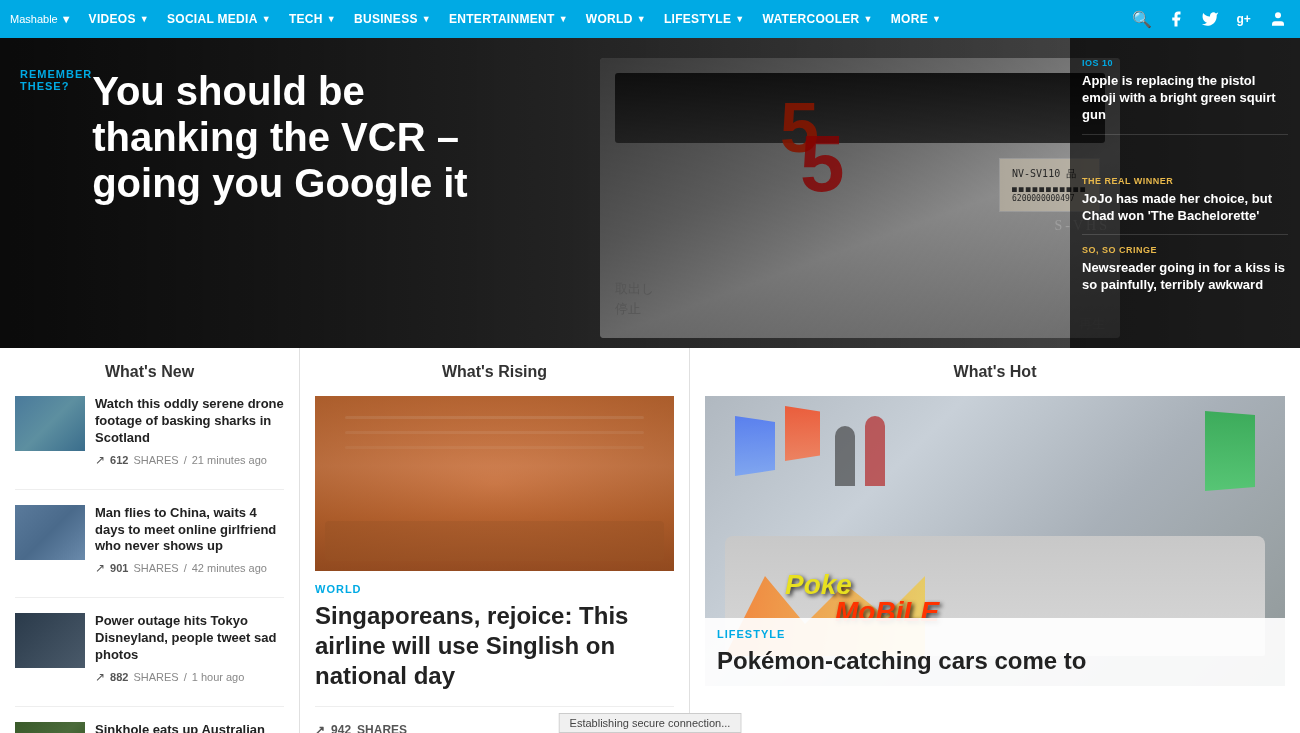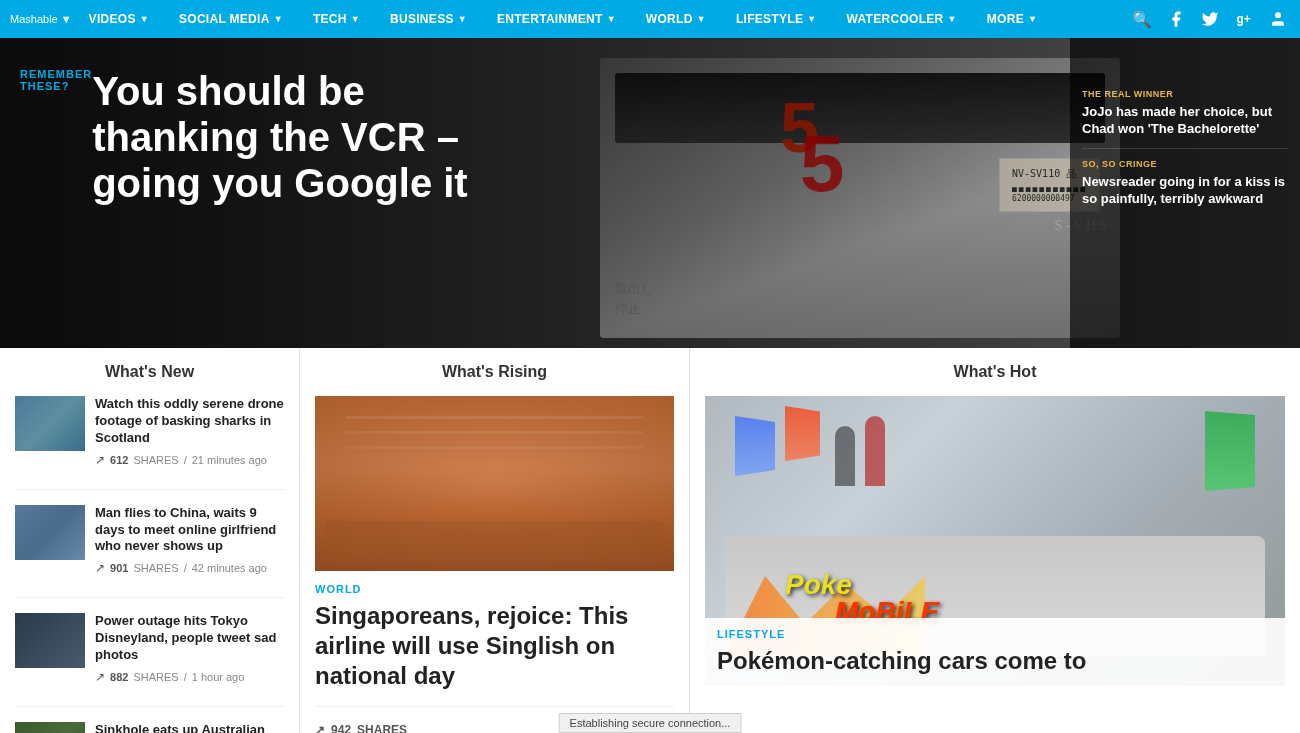--- a/index.html
+++ b/index.html
@@ -23,21 +23,21 @@
       display: flex;
       align-items: center;
       gap: 3px;
       white-space: nowrap;
     }
     .nav-logo span { font-size: 11px; font-weight: normal; font-style: normal; }
     .nav-items {
       display: flex;
       align-items: flex-start;
       flex: 1;
-      gap: 12px;
+      gap: 0;
     }
     .nav-item {
       color: white;
       font-size: 12px;
       font-weight: 700;
       text-transform: uppercase;
       padding: 0 9px;
       height: 38px;
       display: flex;
       align-items: center;
@@ -430,20 +430,24 @@
     <div style="position:absolute;bottom:20px;left:15px;font-size:13px;color:#999;font-family:serif;">停止</div>
     <div style="position:absolute;bottom:5px;right:15px;font-size:13px;color:#999;font-family:serif;">再生</div>
   </div>
   <div class="hero-overlay"></div>
   <div class="hero-content">
     <div class="hero-tag">REMEMBER THESE?</div>
     <h1 class="hero-title">You should be thanking the VCR – going you Google it</h1>
   </div>
   <div class="hero-sidebar">
     <div class="hero-sidebar-item">
+      <div class="hero-sidebar-tag" style="color:#00aae4;">IOS 10</div>
+      <div class="hero-sidebar-text">Apple is replacing the pistol emoji with a bright green squirt gun</div>
+    </div>
+    <div class="hero-sidebar-item">
       <div class="hero-sidebar-tag" style="color:#e8b84b;margin-top:31px;">THE REAL WINNER</div>
       <div class="hero-sidebar-text">JoJo has made her choice, but Chad won 'The Bachelorette'</div>
     </div>
     <div class="hero-sidebar-item">
       <div class="hero-sidebar-tag" style="color:#e8b84b;">SO, SO CRINGE</div>
       <div class="hero-sidebar-text">Newsreader going in for a kiss is so painfully, terribly awkward</div>
     </div>
   </div>
 </div>
 
@@ -462,21 +466,21 @@
           <span>SHARES</span>
           <span>/</span>
           <span>21 minutes ago</span>
         </div>
       </div>
     </div>
 
     <div class="news-item">
       <div class="news-thumb china"></div>
       <div class="news-text">
-        <div class="news-headline">Man flies to China, waits 9 days to meet online girlfriend who never shows up</div>
+        <div class="news-headline">Man flies to China, waits 4 days to meet online girlfriend who never shows up</div>
         <div class="news-meta">
           <span class="share-arrow">↗</span>
           <span class="shares-count">901</span>
           <span>SHARES</span>
           <span>/</span>
           <span>42 minutes ago</span>
         </div>
       </div>
     </div>
 

